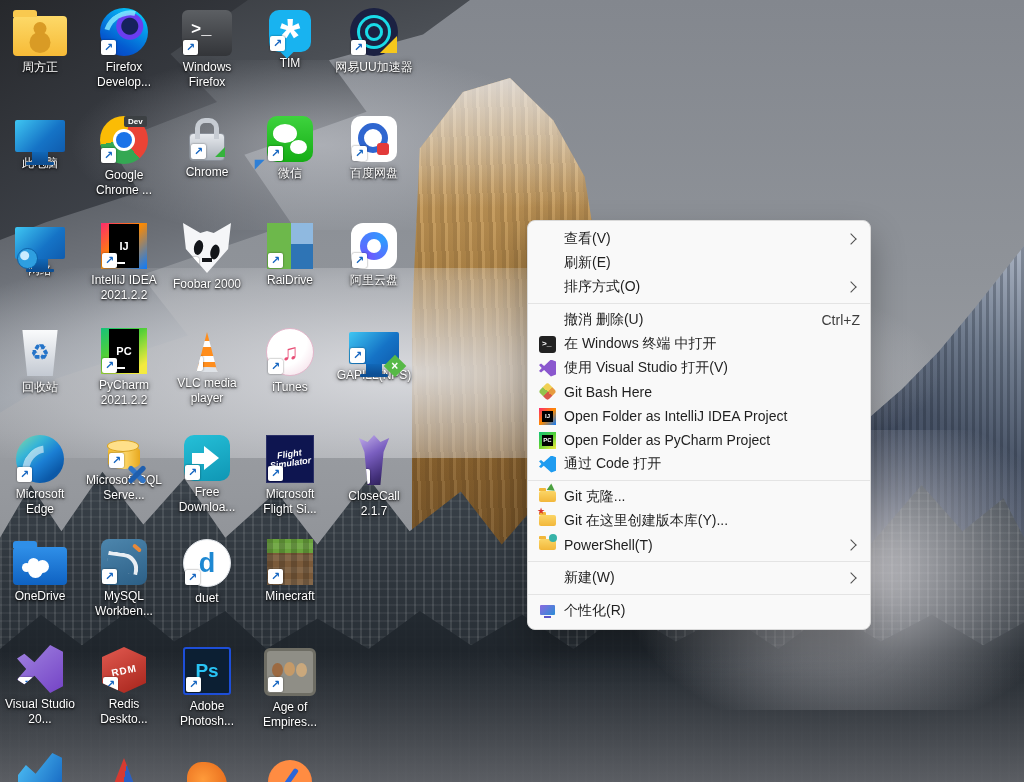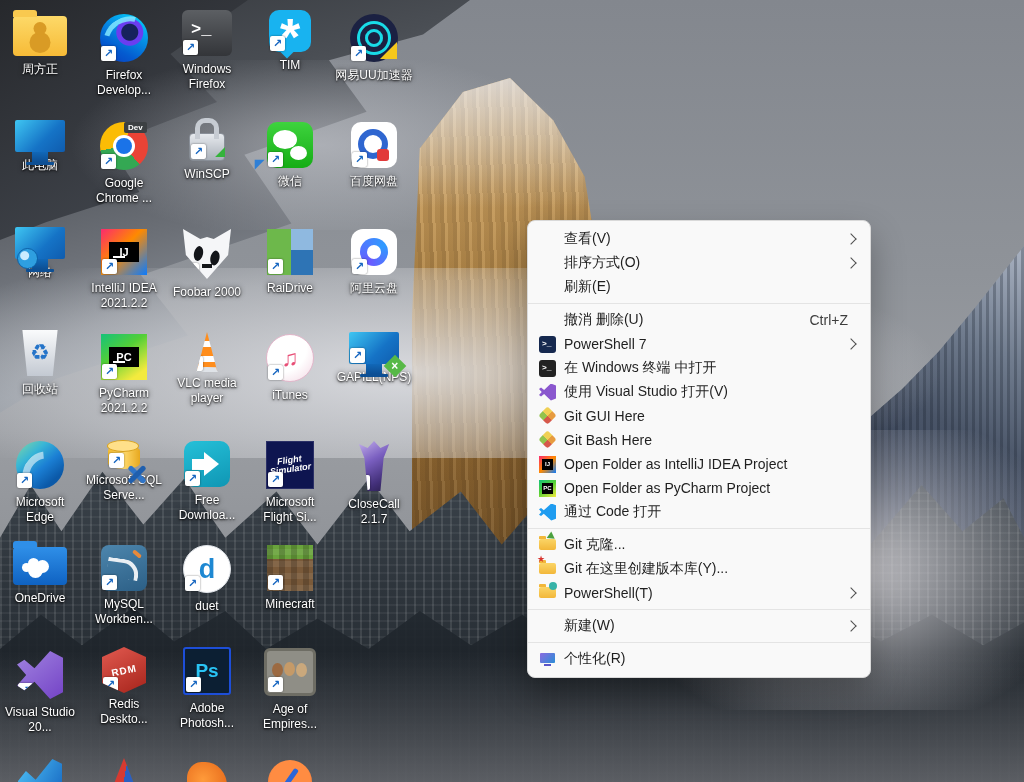--- a/index.html
+++ b/index.html
@@ -45,21 +45,21 @@
     clip-path:polygon(0 30%,4% 12%,8% 28%,13% 8%,17% 26%,22% 10%,26% 30%,31% 14%,36% 30%,41% 10%,46% 28%,51% 12%,56% 30%,61% 10%,66% 26%,71% 12%,76% 30%,81% 10%,86% 26%,91% 12%,96% 28%,100% 16%,100% 100%,0 100%);}
   .wp-fog4{left:0;bottom:0;width:100%;height:130px;
     background:linear-gradient(0deg,rgba(205,206,212,.38),rgba(205,206,212,0));}
 
   
   .cell{position:absolute;width:80px;text-align:center;z-index:2;cursor:default;}
   .c1{left:0}.c2{left:84px}.c3{left:167px}.c4{left:250px}.c5{left:334px}
   .r1{top:8px}.r2{top:116px}.r3{top:223px}.r4{top:328px}.r5{top:435px}.r6{top:539px}.r7{top:645px}.r8{top:753px}
   .lbl{margin-top:4px;font-size:12px;line-height:1.22;color:#fff;
     text-shadow:0 1px 2px rgba(0,0,0,.95),0 0 5px rgba(0,0,0,.75);}
-  .ic{display:block;margin:6px auto;position:relative;width:48px;height:48px;}
+  .ic{display:block;margin:0 auto;position:relative;width:48px;height:48px;}
   .sc{position:absolute;left:1px;bottom:1px;width:15px;height:15px;background:#fff;border-radius:2px;
     box-shadow:0 0 2px rgba(0,0,0,.55);z-index:3;}
   .sc::before{content:"\2197";color:#1565c0;font-size:11px;font-weight:bold;line-height:15px;display:block;text-align:center;}
   .g{position:absolute;inset:0;display:flex;align-items:center;justify-content:center;}
 
   .ic-userfolder{width:54px;height:40px;margin-top:8px;border-radius:4px;
     background:linear-gradient(180deg,#fdd968,#f7bb37);}
   .ic-userfolder::before{content:"";position:absolute;top:-6px;left:0;width:24px;height:7px;background:#f9c94f;border-radius:3px 3px 0 0;}
   .ic-userfolder::after{content:"";position:absolute;left:50%;top:6px;transform:translateX(-50%);
     width:13px;height:13px;border-radius:50%;background:#d99b25;box-shadow:0 14px 0 4px #d99b25;}
@@ -116,21 +116,21 @@
 
   .ic-wechat{width:46px;height:46px;border-radius:10px;background:linear-gradient(180deg,#3ed33e,#15ad15);}
   .ic-wechat::before{content:"";position:absolute;top:8px;left:6px;width:24px;height:19px;background:#fff;border-radius:50%;}
   .ic-wechat::after{content:"";position:absolute;bottom:8px;right:6px;width:17px;height:14px;background:#fff;border-radius:50%;}
 
   .ic-baidu{width:46px;height:46px;background:#fff;border-radius:10px;}
   .ic-baidu::before{content:"";position:absolute;top:7px;left:7px;width:18px;height:18px;border:6px solid #2f66d0;border-radius:50%;}
   .ic-baidu::after{content:"";position:absolute;right:8px;bottom:7px;width:12px;height:12px;background:#e23a3a;border-radius:3px;}
 
   .ic-ij{width:46px;height:46px;background:linear-gradient(135deg,#fc2a6e 0%,#fe8a00 45%,#0a7bff 100%);}
-  .inner{position:absolute;left:50%;top:50%;transform:translate(-50%,-50%);width:30px;height:20px;background:#000;}
+  .inner{position:absolute;left:50%;top:50%;transform:translate(-50%,-50%);width:30px;height:44px;background:#000;}
   .inner .g{color:#fff;font-size:11px;font-weight:bold;}
   .inner::after{content:"";position:absolute;left:4px;bottom:4px;width:12px;height:2px;background:#fff;}
   .ic-pycharm{width:46px;height:46px;background:linear-gradient(145deg,#14c27a 0%,#53cf37 40%,#f3ea3e 85%);}
 
   .ic-foobar{width:48px;height:50px;background:#f5f6f8;
     clip-path:polygon(0 0,36% 20%,50% 16%,64% 20%,100% 0,94% 52%,50% 100%,6% 52%);}
   .ic-foobar::before{content:"";position:absolute;top:17px;left:11px;width:9px;height:15px;background:#14161a;
     border-radius:50%;transform:rotate(12deg);box-shadow:17px 1px 0 #14161a;}
   .ic-foobar::after{content:"";position:absolute;bottom:11px;left:50%;transform:translateX(-50%);width:10px;height:4px;background:#14161a;}
 
@@ -228,21 +228,21 @@
   .ic-p4::before{content:"";position:absolute;left:50%;top:7px;transform:translateX(-50%) rotate(35deg);
     width:5px;height:24px;background:#2b66d9;border-radius:2px;}
 
   
   .cmenu{position:absolute;left:527px;top:220px;width:342px;z-index:5;
     background:#f9f9f9;border:1px solid #d9d9d9;border-radius:8px;
     box-shadow:0 16px 34px rgba(0,0,0,.3);padding:6px 0;font-size:14px;color:#1f1f1f;}
   .mi{position:relative;height:24px;display:flex;align-items:center;cursor:default;text-align:right;}
   .mlabel{position:absolute;left:36px;white-space:nowrap;}
   .mi.disabled .mlabel{color:#a8a8a8;}
-  .msc{position:absolute;right:22px;color:#3d3d3d;}
+  .msc{position:absolute;right:10px;color:#3d3d3d;}
   .chev{position:absolute;right:15px;width:7px;height:7px;
     border-top:1.6px solid #4f4f4f;border-right:1.6px solid #4f4f4f;transform:rotate(45deg);}
   .msep{height:1px;background:#e4e4e4;margin:4px 0;}
 
   .mic{position:absolute;left:11px;width:17px;height:17px;}
   .mic-ps{background:#16294f;border-radius:3px;}
   .mic-term{background:#222;border-radius:3px;}
   .mic-ps::before,.mic-term::before{content:">_";color:#fff;font-size:8px;font-weight:bold;
     position:absolute;left:3px;top:3px;font-family:"Liberation Mono","DejaVu Sans Mono",monospace;}
   .mic-vsstudio{background:#8a57ce;
@@ -328,21 +328,21 @@
         <b class="g-dev">Dev</b>
         <i class="sc"></i>
       </span>
     <div class="lbl">Google Chrome ...</div>
   </div>
   <div class="cell c3 r2">
     <span class="ic ic-winscp">
         <b class="arrs"></b>
         <i class="sc"></i>
       </span>
-    <div class="lbl">WinSCP</div>
+    <div class="lbl">Chrome</div>
   </div>
   <div class="cell c4 r2">
     <span class="ic ic-wechat">
         <i class="sc"></i>
       </span>
     <div class="lbl">微信</div>
   </div>
   <div class="cell c5 r2">
     <span class="ic ic-baidu">
         <i class="sc"></i>
@@ -513,48 +513,39 @@
   <div class="cell c4 r8">
     <span class="ic ic-p4"></span>
   </div>
 
   <div class="cmenu">
     <div class="mi">
       <span class="mlabel">查看(V)</span>
       <span class="chev"></span>
     </div>
     <div class="mi">
+      <span class="mlabel">刷新(E)</span>
+    </div>
+    <div class="mi">
       <span class="mlabel">排序方式(O)</span>
       <span class="chev"></span>
     </div>
-    <div class="mi">
-      <span class="mlabel">刷新(E)</span>
-    </div>
     <div class="msep"></div>
 
     <div class="mi">
       <span class="mlabel">撤消 删除(U)</span>
       <span class="msc">Ctrl+Z</span>
     </div>
     <div class="mi">
-      <span class="mic mic-ps"></span>
-      <span class="mlabel">PowerShell 7</span>
-      <span class="chev"></span>
-    </div>
-    <div class="mi">
       <span class="mic mic-term"></span>
       <span class="mlabel">在 Windows 终端 中打开</span>
     </div>
     <div class="mi">
       <span class="mic mic-vsstudio"></span>
       <span class="mlabel">使用 Visual Studio 打开(V)</span>
-    </div>
-    <div class="mi">
-      <span class="mic mic-git"></span>
-      <span class="mlabel">Git GUI Here</span>
     </div>
     <div class="mi">
       <span class="mic mic-git"></span>
       <span class="mlabel">Git Bash Here</span>
     </div>
     <div class="mi">
       <span class="mic mic-ij"></span>
       <span class="mlabel">Open Folder as IntelliJ IDEA Project</span>
     </div>
     <div class="mi">

